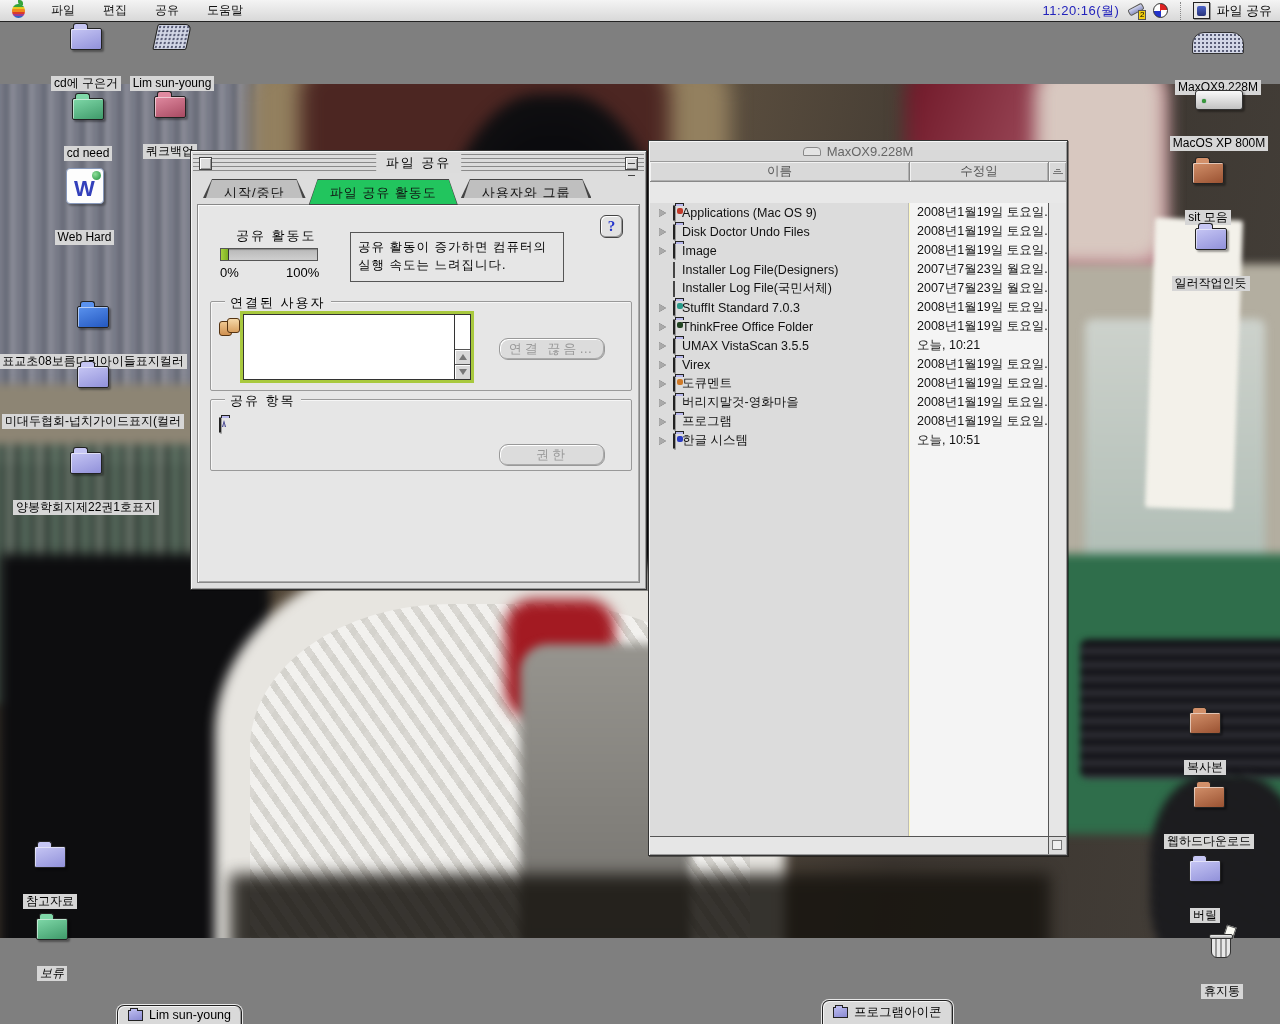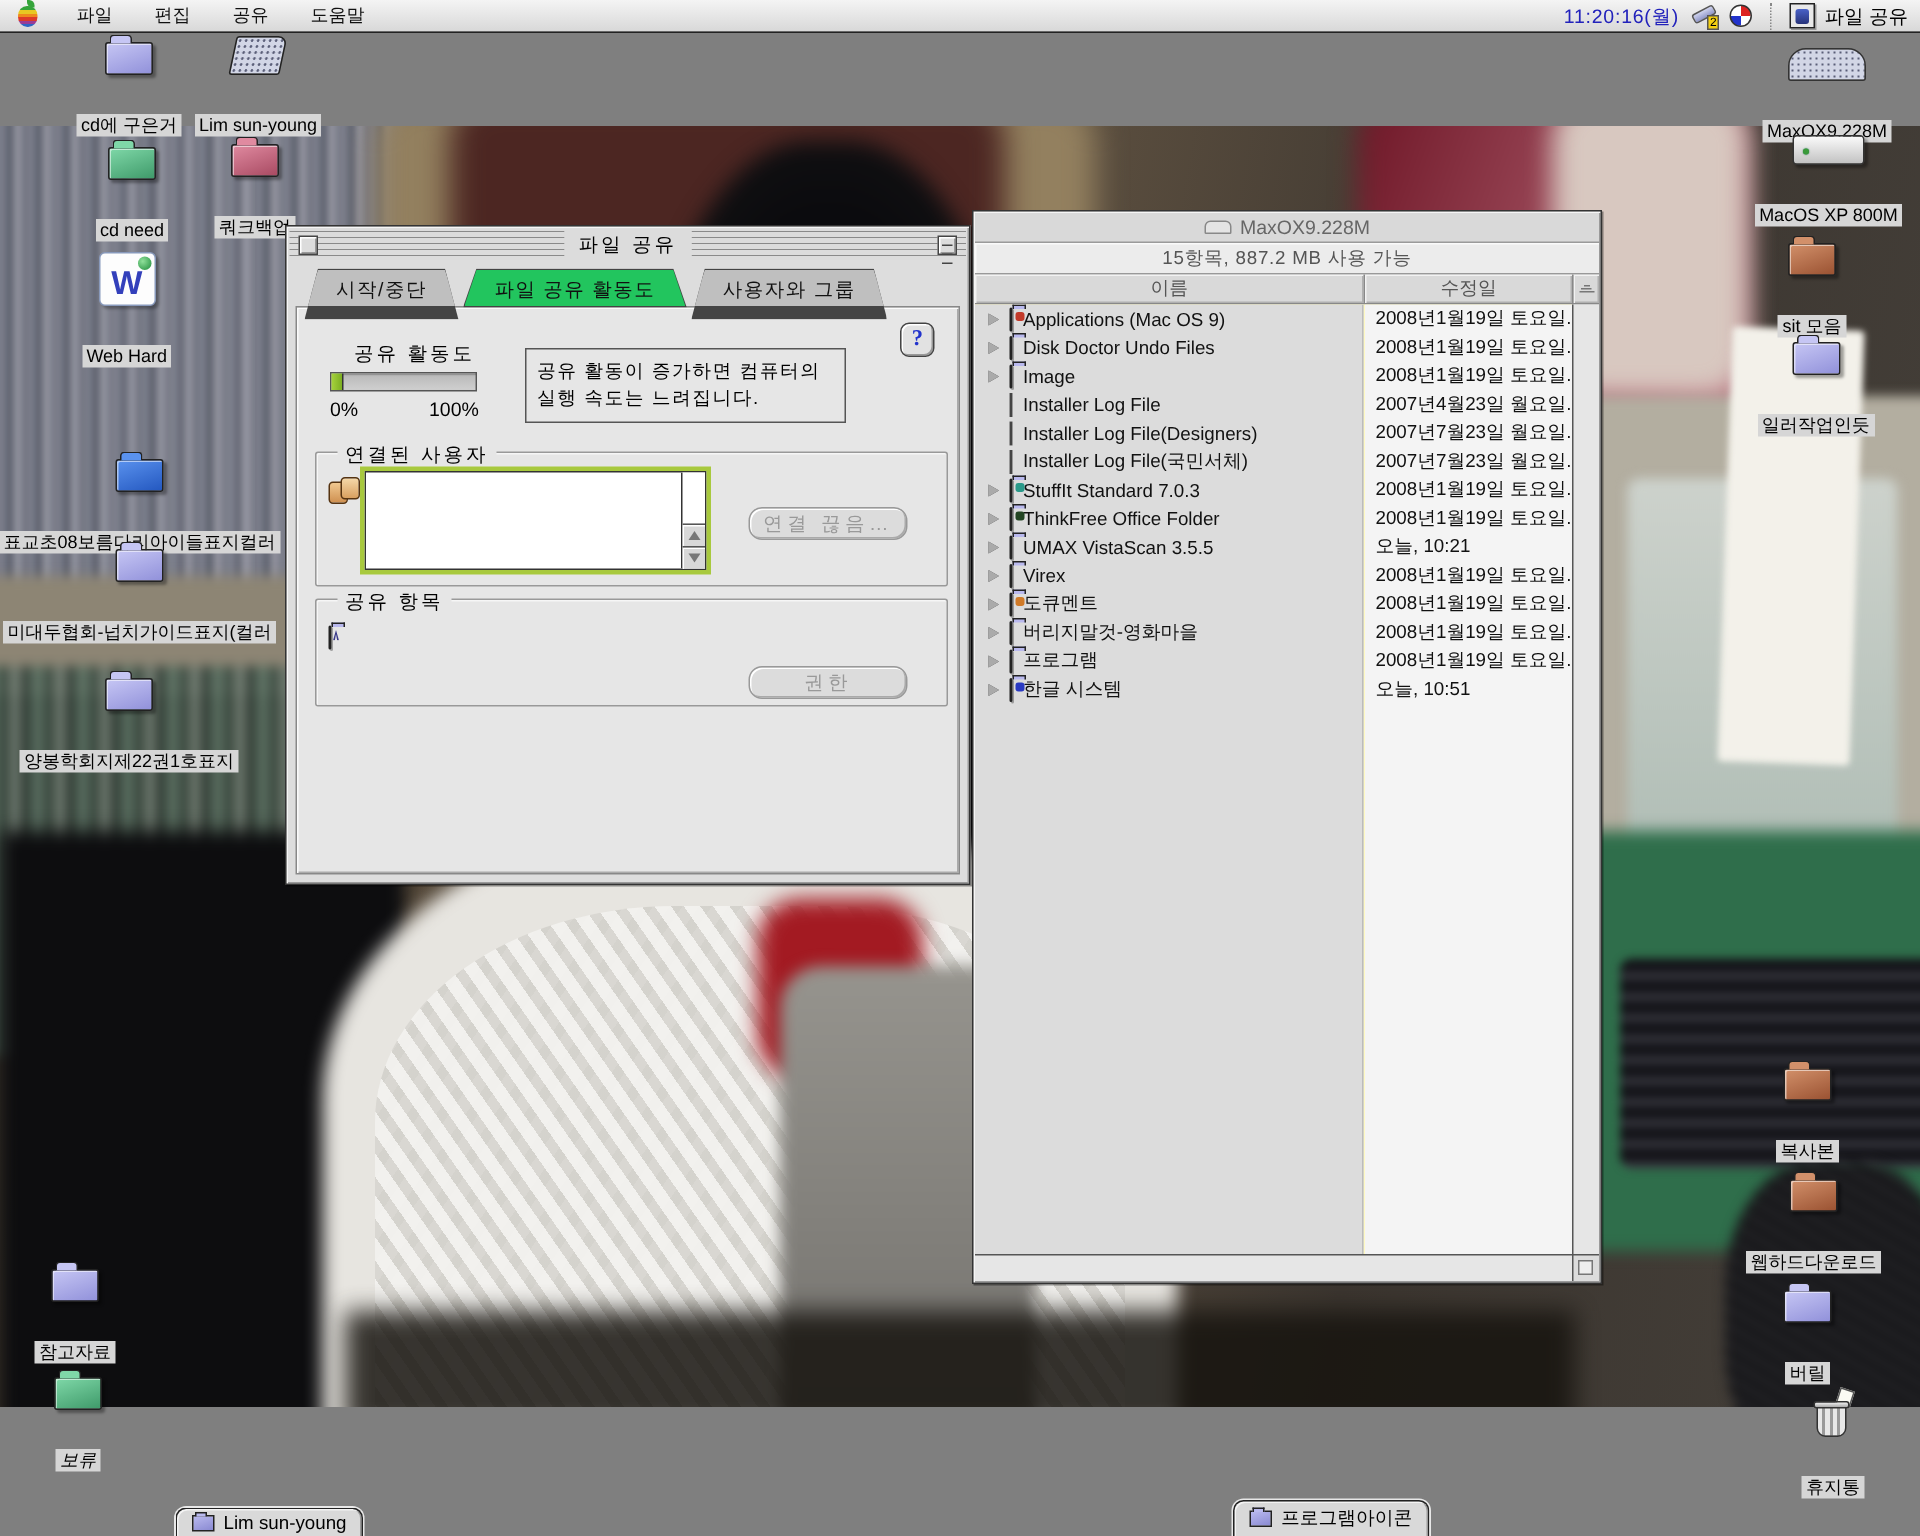--- a/index.html
+++ b/index.html
@@ -60,21 +60,21 @@
   
   #dlg{left:190px;top:150px;width:457px;height:440px;z-index:30;}
   .dlg-titlebar{position:relative;height:20px;margin:2px;background:
      repeating-linear-gradient(#dcdcdc 0 2px,#8a8a8a 2px 3px,#dcdcdc 3px 4px);
      background-position:0 3px;display:flex;align-items:center;}
   .tb-box{width:13px;height:13px;background:#dcdcdc;border:1px solid #444;box-shadow:inset 1px 1px 0 #fff,inset -1px -1px 0 #999;margin:0 6px;}
   .tb-title{position:absolute;left:50%;transform:translateX(-50%);background:#dcdcdc;padding:0 10px;font-size:13px;letter-spacing:2px;}
   .tb-right{margin-left:auto;}
   .tb-right .wsline{display:block;width:7px;height:1px;background:#444;margin:5px auto 0;}
   .tabrow{position:absolute;left:12px;top:28px;display:flex;gap:3px;z-index:2;}
-  .tab{height:34px;clip-path:polygon(9px 0,calc(100% - 9px) 0,100% 100%,0 100%);background:#444;padding:0;}
+  .tab{height:19px;clip-path:polygon(9px 0,calc(100% - 9px) 0,100% 100%,0 100%);background:#444;padding:0;}
   .tab-in{height:24px;margin:1px 1px 0 1px;clip-path:polygon(8px 0,calc(100% - 8px) 0,100% 100%,0 100%);
     background:#bfbfbf;padding:4px 20px 0;font-size:13px;letter-spacing:1px;color:#111;}
   .tab.active{height:26px;}
   .tab.active .tab-in{background:#22c55e;}
   .panel{position:absolute;left:6px;right:6px;top:53px;bottom:6px;background:#e6e6e6;
     border:1px solid #888;box-shadow:inset 1px 1px 0 #fbfbfb, inset -1px -1px 0 #aaa;}
   .helpbtn{position:absolute;right:16px;top:10px;width:23px;height:23px;border-radius:6px;background:#e2e2e2;
     border:1px solid #444;box-shadow:inset 1px 1px 0 #fff,inset -1px -1px 0 #999;
     color:#2233cc;font-weight:bold;font-size:15px;font-family:"Liberation Serif",serif;text-align:center;line-height:21px;}
   .act-label{position:absolute;left:38px;top:22px;letter-spacing:2px;font-size:13px;}
@@ -279,23 +279,20 @@
       <span class="lid"></span>
     </div>
   <div class="lbl">휴지통</div>
 </div>
 
 <div class="win" id="finder">
   <div class="fin-titlebar">
     <span class="fin-disk"></span>
     <span>MaxOX9.228M</span>
   </div>
-  <div class="fin-info">
-    <span>15항목, 887.2 MB 사용 가능</span>
-  </div>
   <div class="fin-header">
     <div class="fh-cell fh-name">이름</div>
     <div class="fh-cell fh-date">수정일</div>
     <div class="fh-cell fh-sort">
       <i style="width:4px;"></i>
         <i style="width:7px;"></i>
         <i style="width:10px;"></i>
     </div>
   </div>
   <div class="fin-list">
@@ -316,26 +313,20 @@
     <span class="fdate">2008년1월19일 토요일.</span>
   </div>
 
   <div class="frow">
     <span class="tri"></span>
     <span class="ficon"><span class="minifold"></span></span>
     <span class="fname">Image</span>
     <span class="fdate">2008년1월19일 토요일.</span>
   </div>
 
-  <div class="frow">
-    <span class="tri hidden"></span>
-    <span class="ficon"><span class="doc-icon"></span></span>
-    <span class="fname">Installer Log File</span>
-    <span class="fdate">2007년4월23일 월요일.</span>
-  </div>
 
   <div class="frow">
     <span class="tri hidden"></span>
     <span class="ficon"><span class="doc-icon"></span></span>
     <span class="fname">Installer Log File(Designers)</span>
     <span class="fdate">2007년7월23일 월요일.</span>
   </div>
 
   <div class="frow">
     <span class="tri hidden"></span>

